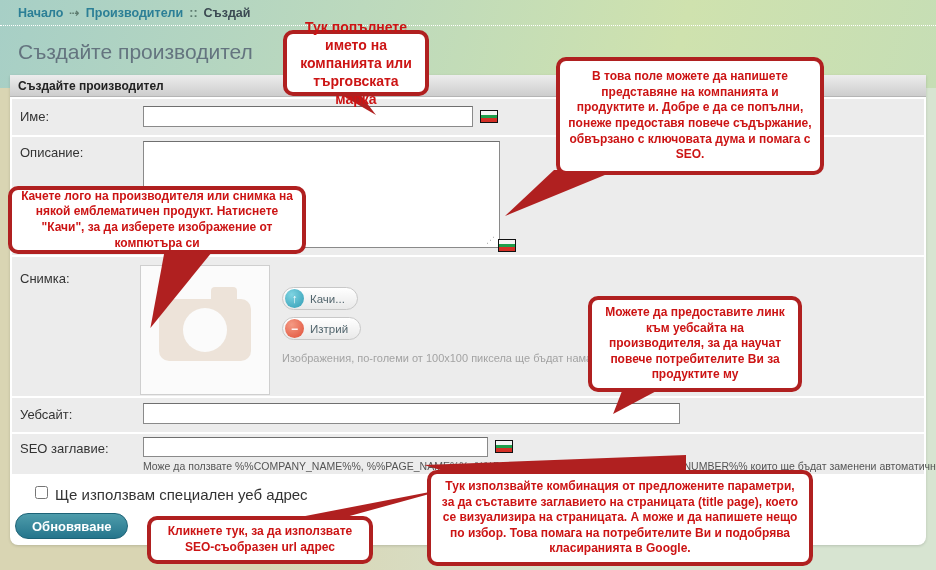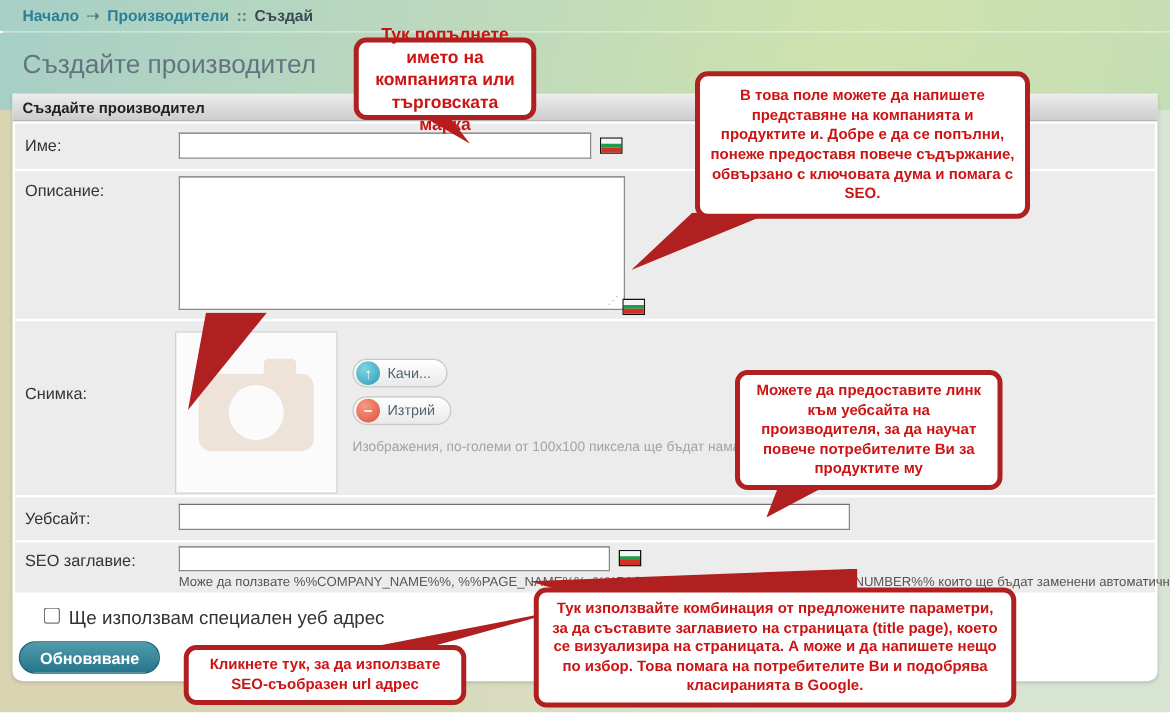--- a/index.html
+++ b/index.html
@@ -133,21 +133,21 @@
     </div>
     <textarea class="ttextarea" style="left: 133px; top: 66px; width: 357px; height: 107px; resize: none;"></textarea>
     <span class="resize-dots" style="left:476px; top:160px;">⋰</span>
     <div class="flag" style="left:488px; top:164px;">
       <div class="w"></div>
         <div class="g"></div>
         <div class="r"></div>
     </div>
 
     <div class="frow" style="top:182px; height:139px;">
-      <span class="flabel" style="top:14px;margin-top:36px;">Снимка:</span>
+      <span class="flabel" style="top:14px;">Снимка:</span>
     </div>
     <div class="photo-box">
       <div class="camera">
           <div class="lens"></div>
         </div>
     </div>
     <button class="pill" style="left:272px; top:212px;">
       <span class="circle-ic ic-up">↑</span>
       <span>Качи...</span>
     </button>
@@ -180,17 +180,18 @@
 
   <div class="tail" style="left:332px; top:92px; width:44px; height:23px; clip-path:polygon(10% 0,60% 0,100% 100%);"></div>
   <div class="tail" style="left:505px; top:170px; width:140px; height:46px; clip-path:polygon(35% 0,80% 0,0 100%);"></div>
   <div class="tail" style="left:140px; top:250px; width:80px; height:78px; clip-path:polygon(31% 0,92% 0,13% 100%);"></div>
   <div class="tail" style="left:603px; top:388px; width:72px; height:26px; clip-path:polygon(28% 0,82% 0,14% 100%);"></div>
   <div class="tail" style="left:295px; top:484px; width:158px; height:34px; clip-path:polygon(0 100%,30% 100%,100% 10%);"></div>
   <div class="tail" style="left:424px; top:455px; width:262px; height:18px; clip-path:polygon(0 55%,100% 0,100% 100%,10% 100%);"></div>
 
   <div class="callout" style="left:283px; top:30px; width:146px; height:66px; font-size:14px;">Тук попълнете името на компанията или търговската марка</div>
   <div class="callout" style="left:545px; top:57px; width:268px; height:118px;margin-left:11px;">В това поле можете да напишете представяне на компанията и продуктите и. Добре е да се попълни, понеже предоставя повече съдържание, обвързано с ключовата дума и помага с SEO.</div>
+  <div class="callout" style="left:8px; top:186px; width:298px; height:68px;">Качете лого на производителя или снимка на някой емблематичен продукт. Натиснете "Качи", за да изберете изображение от компютъра си</div>
   <div class="callout" style="left:588px; top:296px; width:214px; height:96px;">Можете да предоставите линк към уебсайта на производителя, за да научат повече потребителите Ви за продуктите му</div>
   <div class="callout" style="left:427px; top:470px; width:386px; height:96px;">Тук използвайте комбинация от предложените параметри, за да съставите заглавието на страницата (title page), което се визуализира на страницата. А може и да напишете нещо по избор. Това помага на потребителите Ви и подобрява класиранията в Google.</div>
   <div class="callout" style="left:147px; top:516px; width:226px; height:48px;">Кликнете тук, за да използвате SEO-съобразен url адрес</div>
 
 </div>
 
 </body></html>

